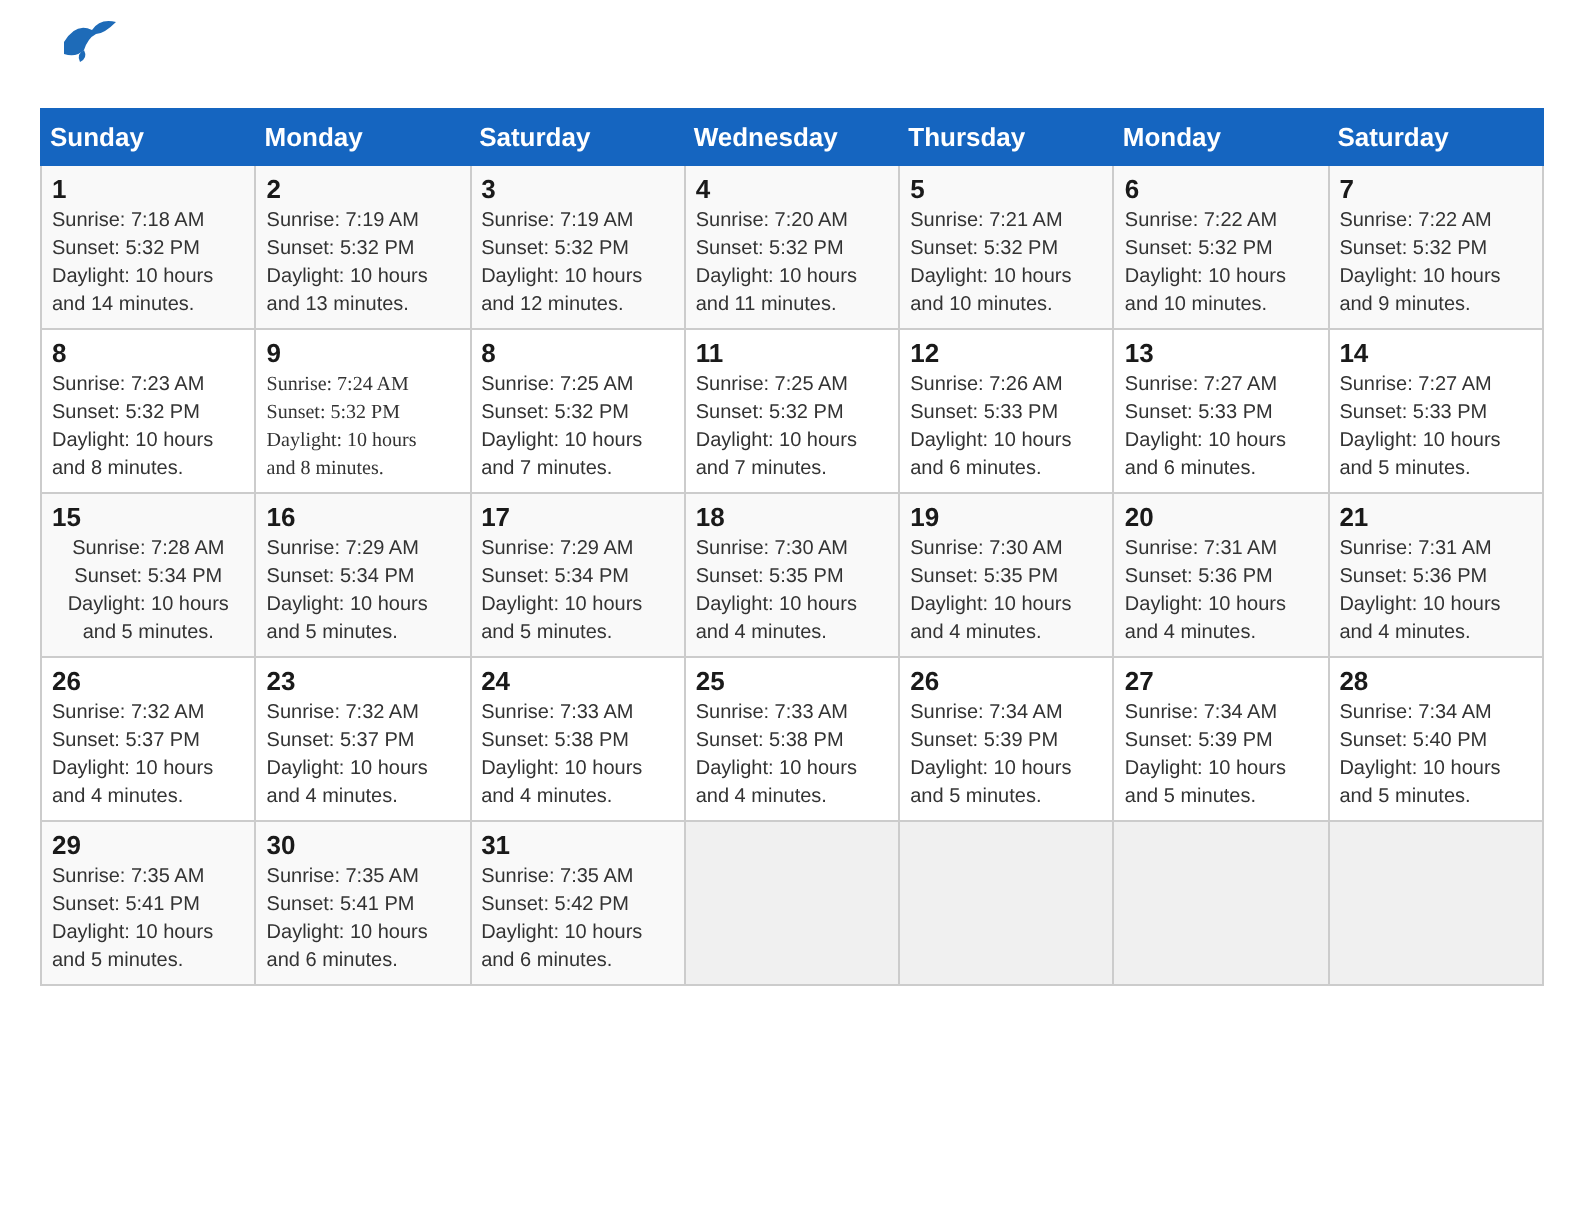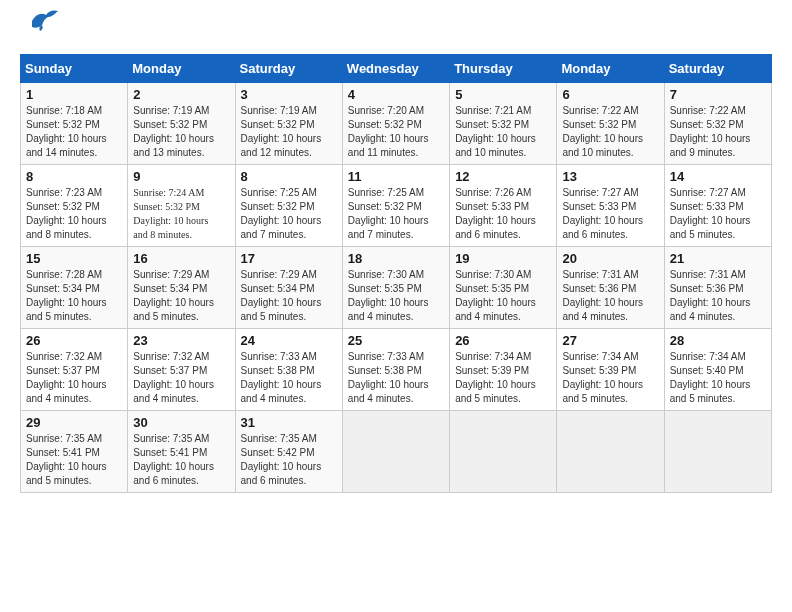--- a/index.html
+++ b/index.html
@@ -209,21 +209,21 @@
           <span class="day-num">14</span>
           <div class="day-info" style="white-space: pre-line;">Sunrise: 7:27 AM
 Sunset: 5:33 PM
 Daylight: 10 hours
 and 5 minutes.</div>
         </td>
       </tr>
       <tr>
         <td>
           <span class="day-num">15</span>
-          <div class="day-info" style="white-space: pre-line;">Sunrise: 7:28 AM
+          <div class="day-info" style="white-space: pre-line; text-align: center;">Sunrise: 7:28 AM
 Sunset: 5:34 PM
 Daylight: 10 hours
 and 5 minutes.</div>
         </td>
         <td>
           <span class="day-num">16</span>
           <div class="day-info" style="white-space: pre-line;">Sunrise: 7:29 AM
 Sunset: 5:34 PM
 Daylight: 10 hours
 and 5 minutes.</div>

